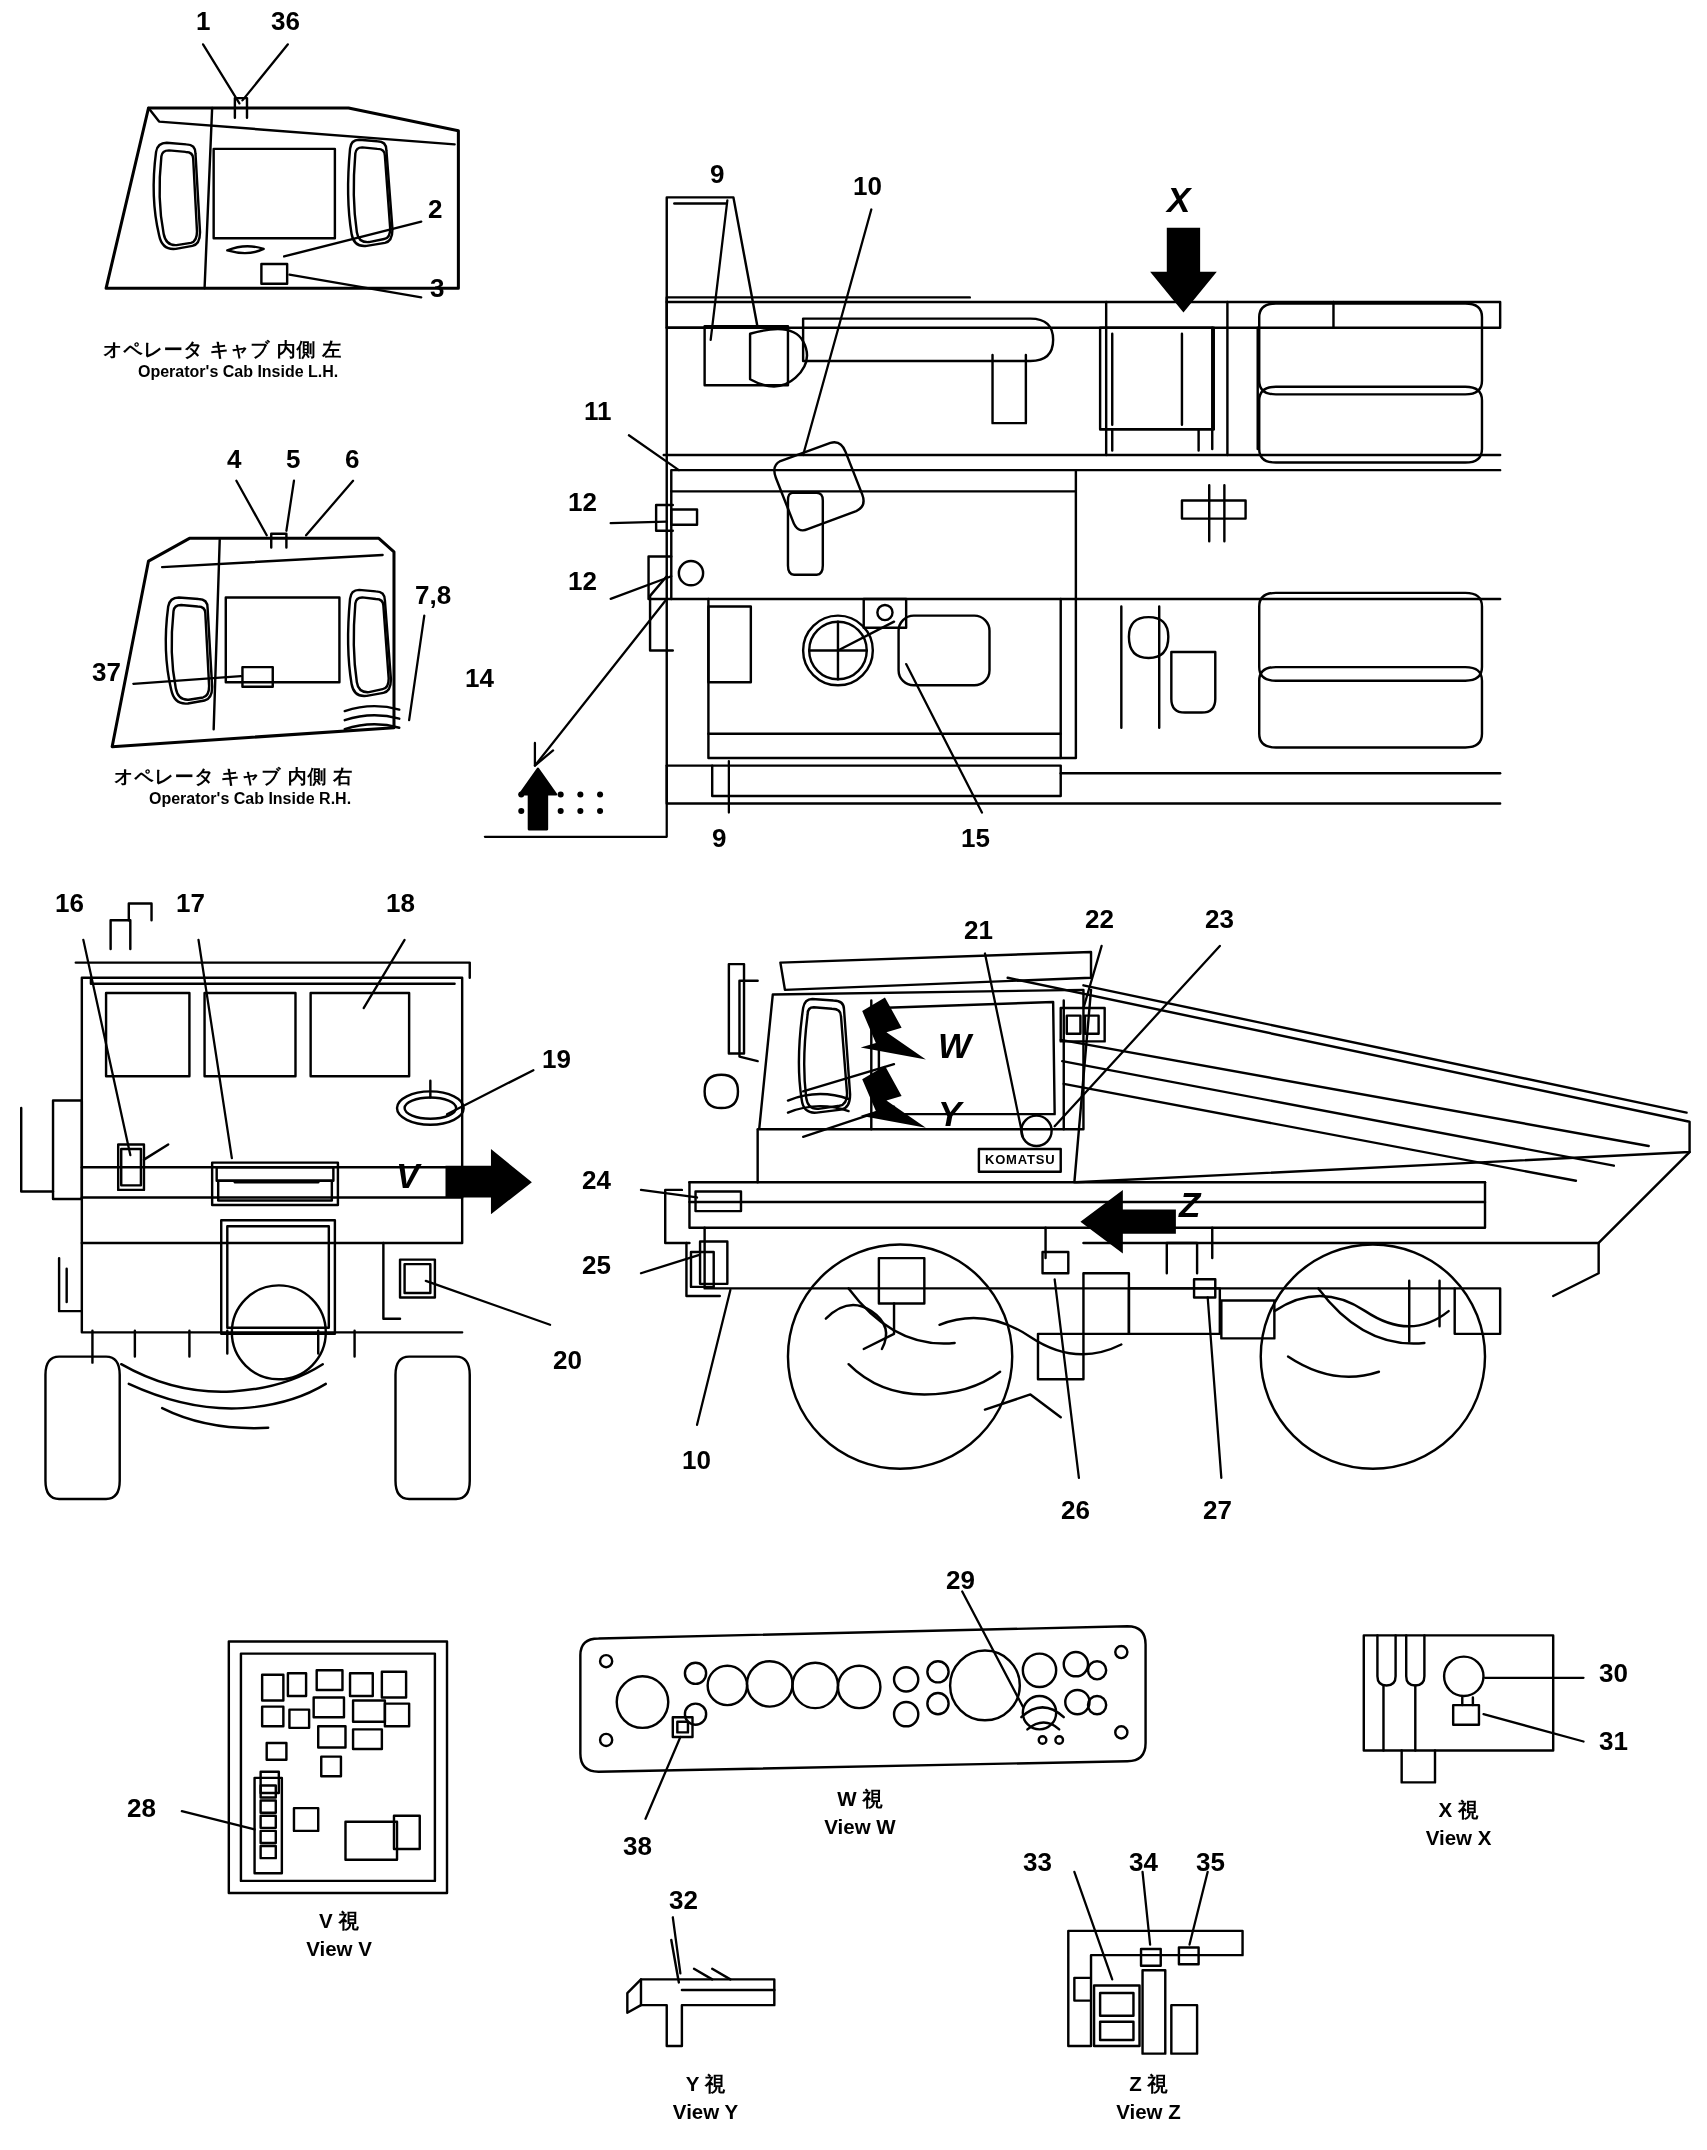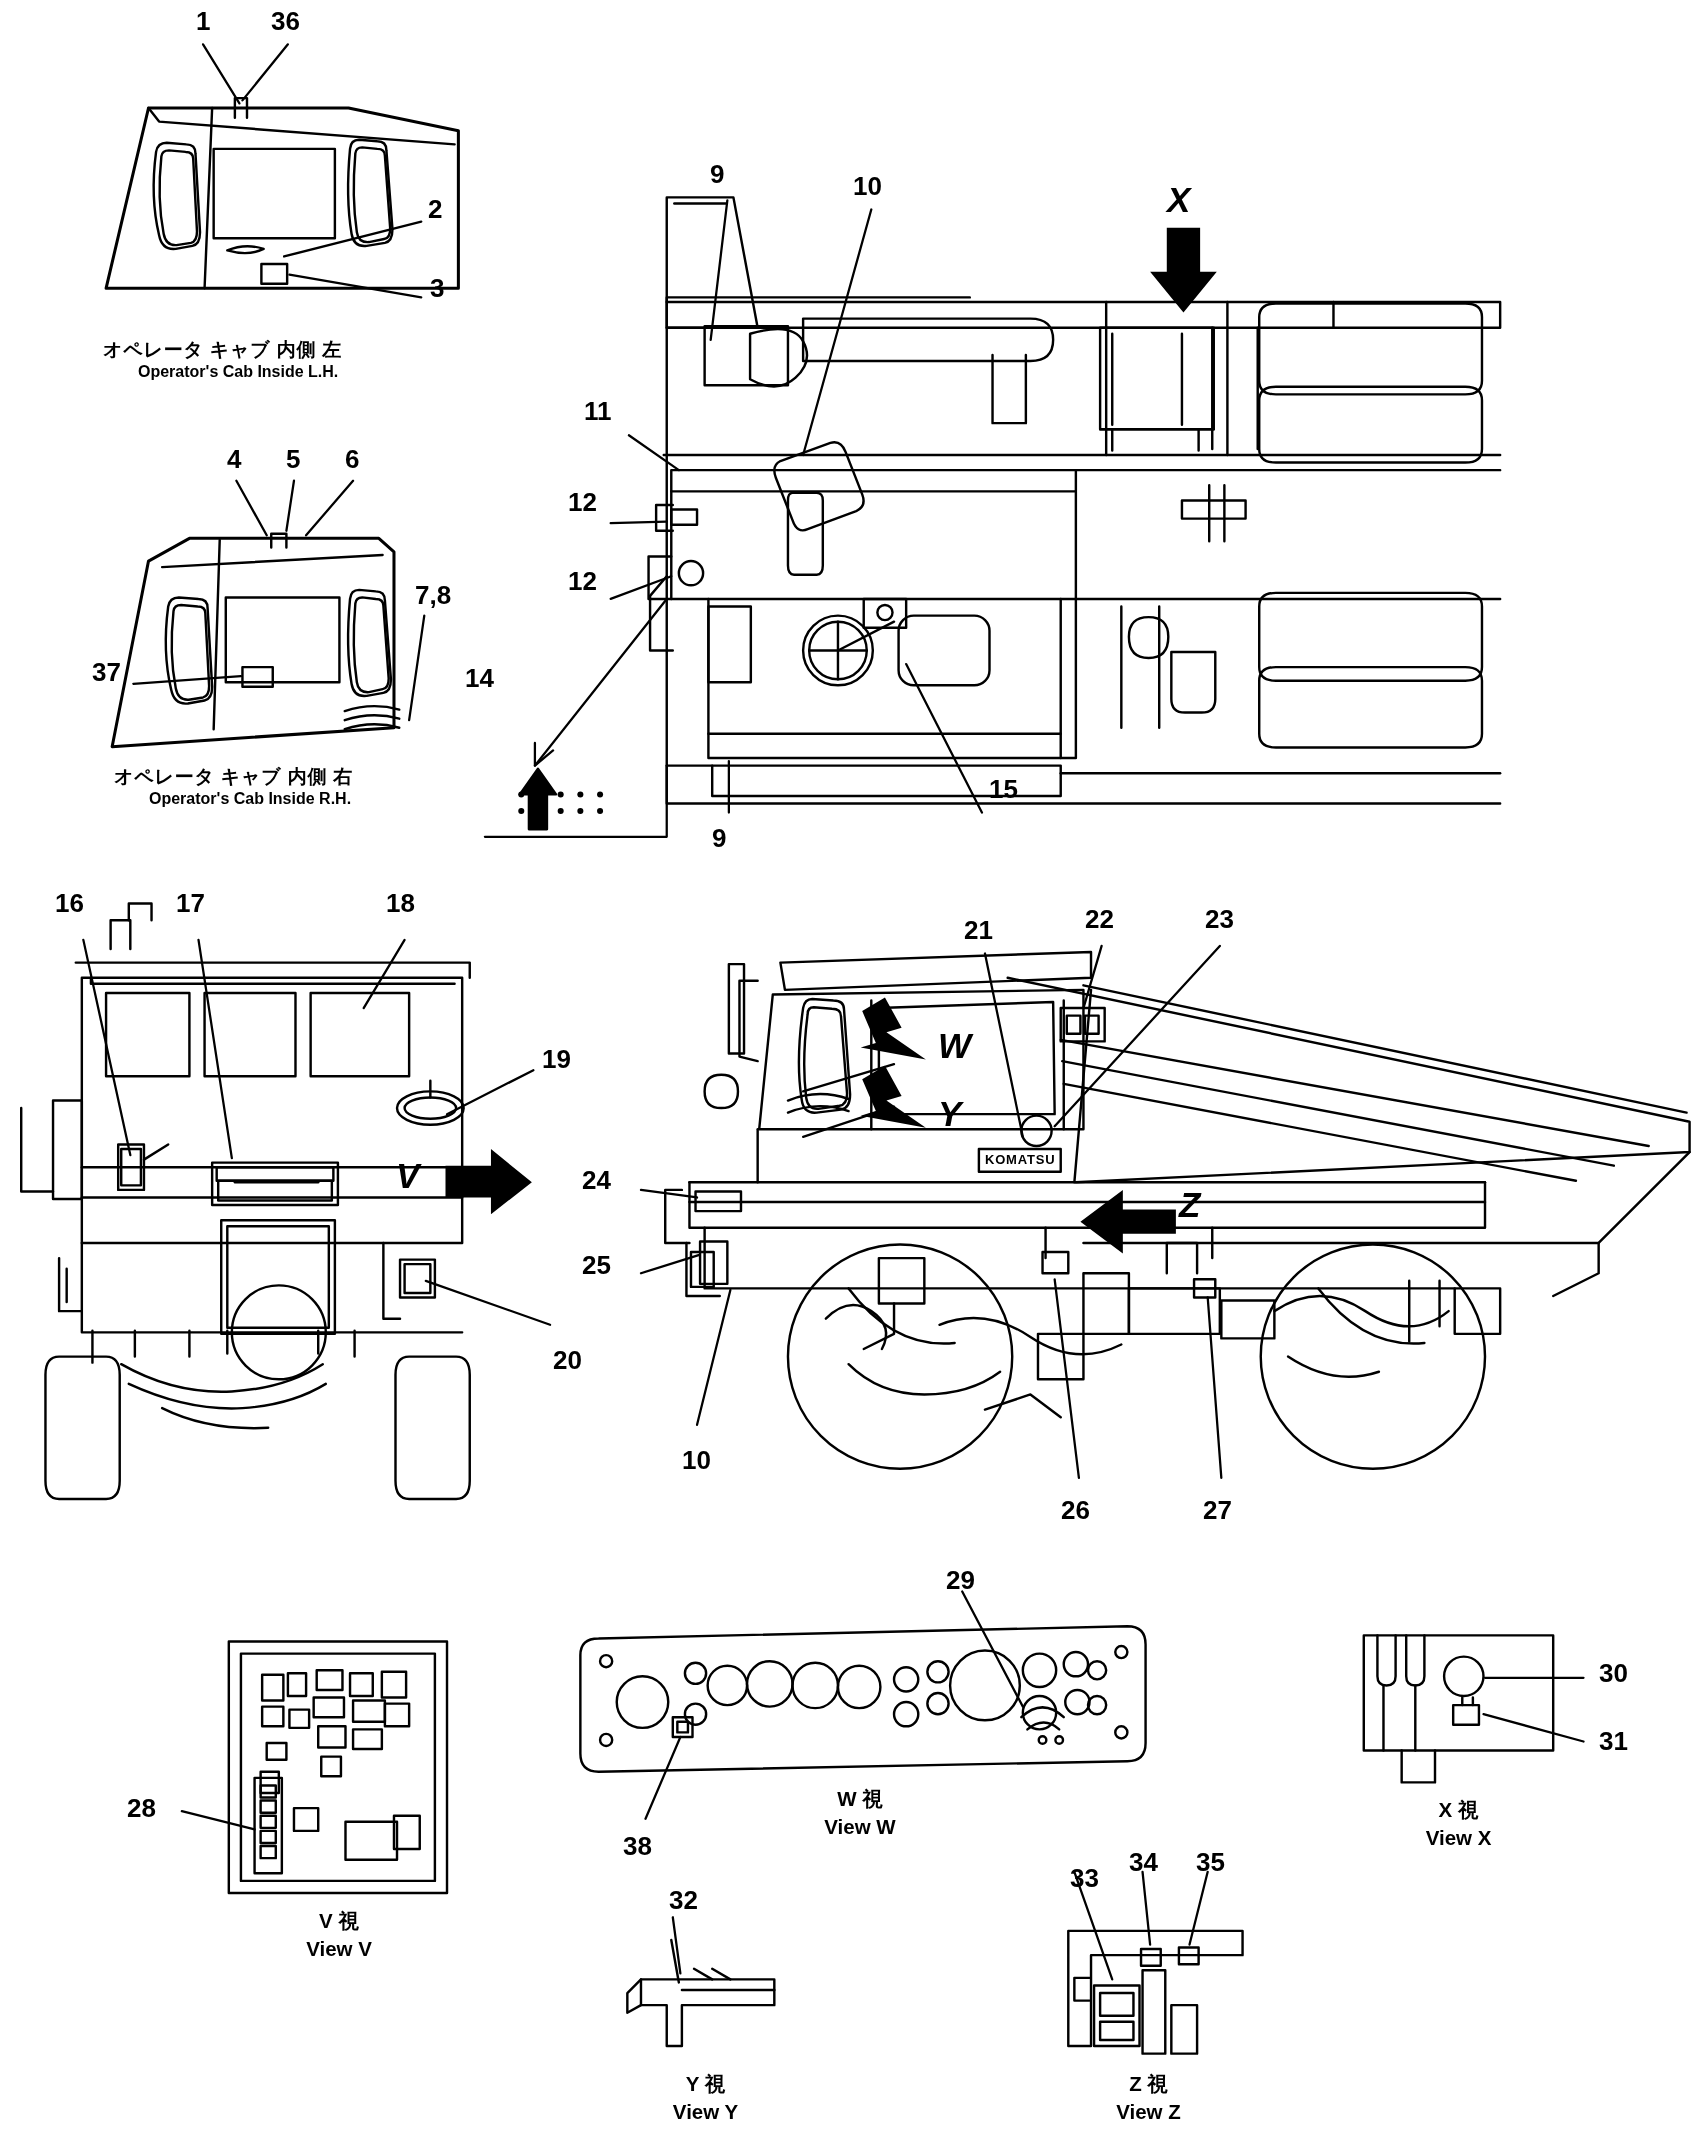--- a/index.html
+++ b/index.html
@@ -483,39 +483,39 @@
 <div class="lbl num" style="left:345px; top:446px;">6</div>
 <div class="lbl num" style="left:415px; top:582px;">7,8</div>
 <div class="lbl num" style="left:92px; top:659px;">37</div>
 <div class="lbl num" style="left:465px; top:665px;">14</div>
 <div class="lbl num" style="left:710px;  top:161px;">9</div>
 <div class="lbl num" style="left:853px; top:173px;">10</div>
 <div class="lbl num" style="left:584px;  top:398px;">11</div>
 <div class="lbl num" style="left:568px;  top:489px;">12</div>
 <div class="lbl num" style="left:568px;  top:568px;">12</div>
 <div class="lbl num" style="left:712px; top:825px;">9</div>
-<div class="lbl num" style="left:961px; top:776px;margin-left:28px;">15</div>
+<div class="lbl num" style="left:961px; top:825px;">15</div>
 <div class="lbl num" style="left:55px;   top:890px;">16</div>
 <div class="lbl num" style="left:176px;  top:890px;">17</div>
 <div class="lbl num" style="left:386px;  top:890px;">18</div>
 <div class="lbl num" style="left:542px;  top:1046px;">19</div>
 <div class="lbl num" style="left:553px;  top:1347px;">20</div>
 <div class="lbl num" style="left:964px; top:917px;">21</div>
 <div class="lbl num" style="left:1085px; top:906px;">22</div>
 <div class="lbl num" style="left:1205px; top:906px;">23</div>
 <div class="lbl num" style="left:582px;  top:1167px;">24</div>
 <div class="lbl num" style="left:582px;  top:1252px;">25</div>
 <div class="lbl num" style="left:682px; top:1447px;">10</div>
 <div class="lbl num" style="left:1061px; top:1497px;">26</div>
 <div class="lbl num" style="left:1203px; top:1497px;">27</div>
 <div class="lbl num" style="left:127px;  top:1795px;">28</div>
 <div class="lbl num" style="left:946px; top:1567px;">29</div>
 <div class="lbl num" style="left:623px;  top:1825px;margin-top:8px;">38</div>
 <div class="lbl num" style="left:653px;  top:1887px;margin-left:16px;">32</div>
-<div class="lbl num" style="left:1070px; top:1849px;margin-top:16px;">33</div>
+<div class="lbl num" style="left:1023px; top:1849px;">33</div>
 <div class="lbl num" style="left:1129px; top:1849px;">34</div>
 <div class="lbl num" style="left:1196px; top:1849px;">35</div>
 <div class="lbl num" style="left:1599px; top:1660px;">30</div>
 <div class="lbl num" style="left:1599px; top:1728px;">31</div>
 
 <div class="lbl bigletter" style="left:1167px; top:182px;">X</div>
 <div class="lbl bigletter" style="left:396px;  top:1158px;">V</div>
 <div class="lbl bigletter" style="left:938px; top:1028px;">W</div>
 <div class="lbl bigletter" style="left:938px; top:1096px;">Y</div>
 <div class="lbl bigletter" style="left:1179px; top:1187px;">Z</div>

